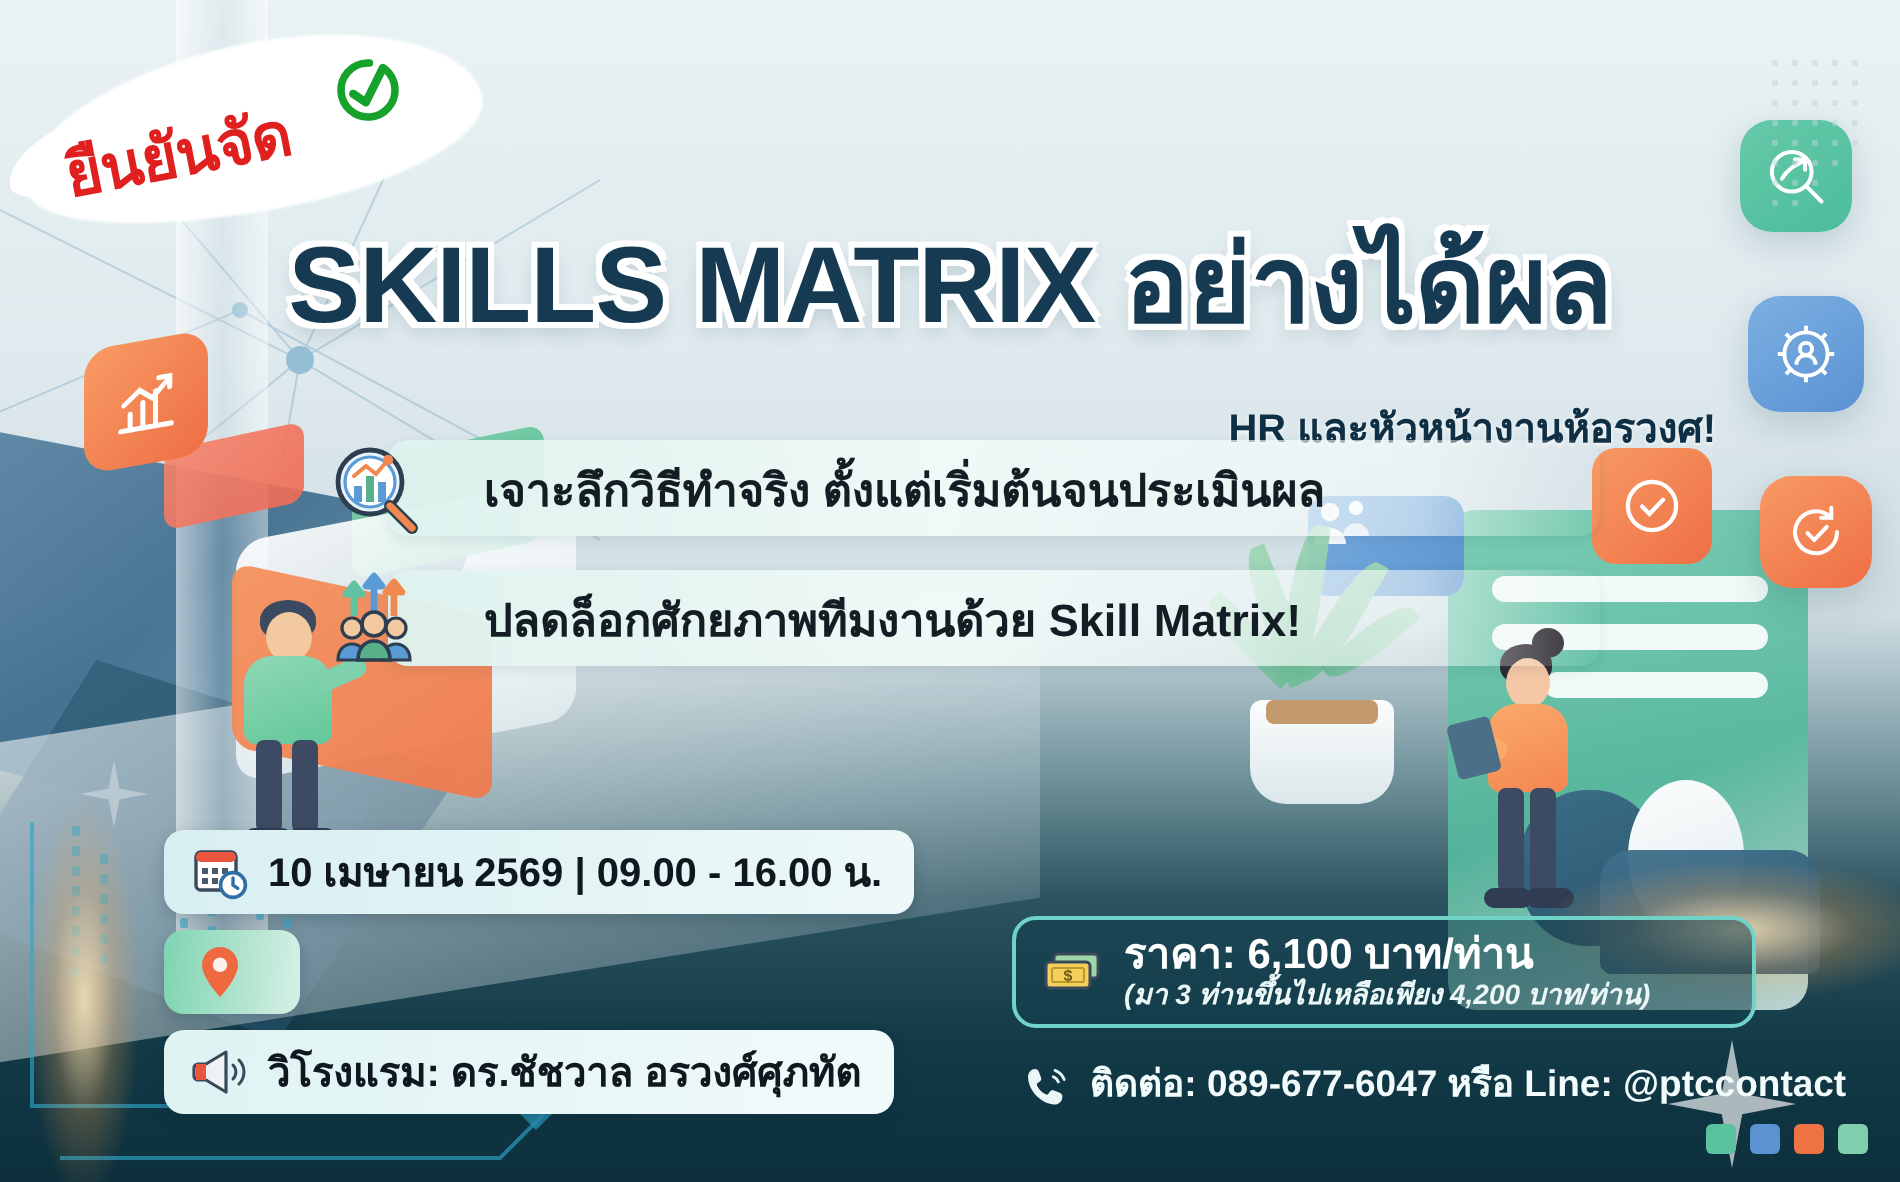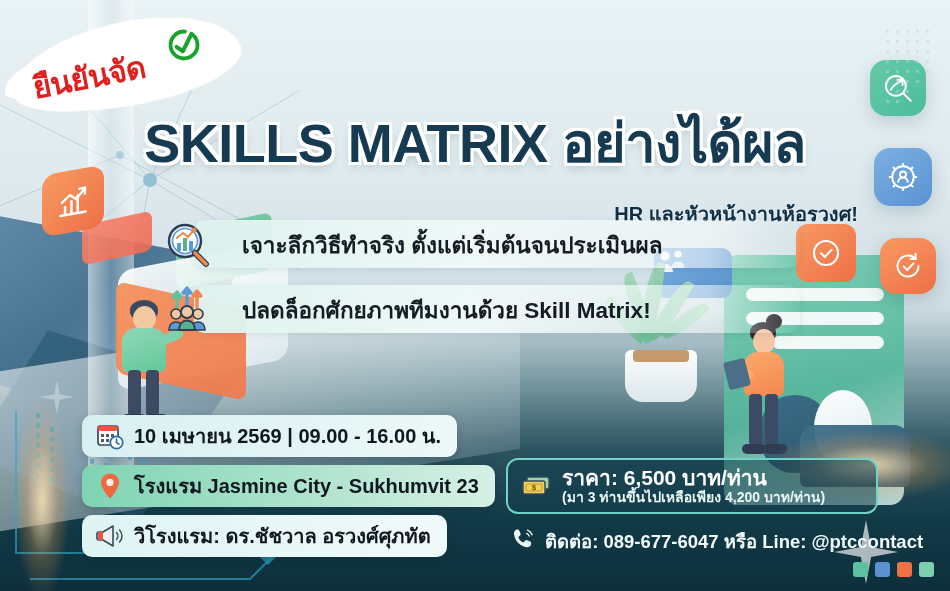--- a/index.html
+++ b/index.html
@@ -208,24 +208,24 @@
   .pill.place{left:82px;top:465px;background:linear-gradient(95deg,#7ed4b2,#b7e6d3 65%,#d7f0e6);}
   .pill.speaker{left:82px;top:515px;background:linear-gradient(95deg,#dff3f3,#f1fafa);}
 
   .pricebox{
     position:absolute;left:506px;top:458px;width:372px;height:56px;border-radius:12px;
     border:2px solid #6fd3c8;background:rgba(18,62,77,.55);
     display:flex;align-items:center;padding:0 12px;
   }
   .pricebox .pico{width:34px;display:flex;align-items:center;justify-content:center;margin-right:8px;}
   .price-main{font-size:21px;font-weight:bold;color:#ffffff;white-space:nowrap;line-height:1.1;}
-  .price-sub{font-size:14px;font-weight:bold;color:#eaf7f6;white-space:nowrap;line-height:1.25;}
+  .price-sub{font-size:14px;font-weight:bold;color:#eaf7f6;white-space:nowrap;line-height:1.25;font-style:italic;}
 
   .contact{
-    position:absolute;left:508px;top:527px;display:flex;align-items:flex-start;
+    position:absolute;left:508px;top:527px;display:flex;align-items:flex-end;
   }
   .contact .pico{width:30px;display:flex;align-items:center;justify-content:center;margin-right:7px;}
   .contact .ctxt{font-size:18.5px;font-weight:bold;color:#f2fbfb;white-space:nowrap;}
 
   .logo{position:absolute;right:16px;top:4px;width:62px;height:52px;}
 </style>
 </head>
 <body>
 
 <div class="poster">
@@ -531,21 +531,20 @@
     <span class="ptxt">10 เมษายน 2569 | 09.00 - 16.00 น.</span>
   </div>
 
   <div class="pill place">
     <span class="pico">
       <svg width="26" height="28" viewBox="0 0 26 28">
         <path d="M13 1.5c-5 0-9 4-9 9 0 6.6 9 16 9 16s9-9.4 9-16c0-5-4-9-9-9z" fill="#ef6840"></path>
         <circle cx="13" cy="10.4" r="3.6" fill="#fdf2ee"></circle>
       </svg>
     </span>
-    <span class="ptxt">โรงแรม Jasmine City - Sukhumvit 23</span>
   </div>
 
   <div class="pill speaker">
     <span class="pico">
       <svg width="30" height="26" viewBox="0 0 30 26">
         <path d="M18 3L8 9H4a2 2 0 0 0-2 2v4a2 2 0 0 0 2 2h4l10 6z" fill="#eef2f5" stroke="#3a4a5a" stroke-width="1.6" stroke-linejoin="round"></path>
         <path d="M3 9h5v8H3z" fill="#e9573f"></path>
         <g stroke="#3a4a5a" stroke-width="1.5" fill="none" stroke-linecap="round">
           <path d="M21.5 9.5a5 5 0 0 1 0 7"></path>
             <path d="M24.5 7a8.5 8.5 0 0 1 0 12"></path>
@@ -558,21 +557,21 @@
   <div class="pricebox">
     <span class="pico">
       <svg width="30" height="24" viewBox="0 0 30 24">
         <rect x="5" y="3" width="22" height="12" rx="2" fill="#9fd6a8" stroke="#3a4a5a" stroke-width="1.4"></rect>
         <rect x="1" y="7" width="22" height="13" rx="2" fill="#f5cf5a" stroke="#3a4a5a" stroke-width="1.5"></rect>
         <rect x="4" y="10" width="16" height="7" rx="1" fill="none" stroke="#b99a2c" stroke-width="1"></rect>
         <text x="12" y="16.4" font-family="Liberation Sans, sans-serif" font-size="8" font-weight="bold" fill="#6b5a14" text-anchor="middle">$</text>
       </svg>
     </span>
     <span>
-      <div class="price-main">ราคา: 6,500 บาท/ท่าน</div>
+      <div class="price-main">ราคา: 6,100 บาท/ท่าน</div>
       <div class="price-sub">(มา 3 ท่านขึ้นไปเหลือเพียง 4,200 บาท/ท่าน)</div>
     </span>
   </div>
 
   <div class="contact">
     <span class="pico">
       <svg width="24" height="24" viewBox="0 0 24 24">
         <path d="M6.5 2.5c1 0 1.6.6 2 1.6l1 2.6c.3.9.1 1.5-.6 2l-1.3 1c-.2.2-.3.4-.2.7.6 2 2.9 4.3 4.9 4.9.3.1.5 0 .7-.2l1-1.3c.5-.7 1.1-.9 2-.6l2.6 1c1 .4 1.6 1 1.6 2 0 2.6-2.1 4.3-4.4 4-6.4-.7-12-6.3-12.7-12.7C2.7 4.6 4.4 2.5 6.5 2.5z" fill="#eaf7f6"></path>
         <g stroke="#eaf7f6" stroke-width="1.4" fill="none" stroke-linecap="round">
           <path d="M16.5 3.2a8 8 0 0 1 4.6 4.6"></path>

